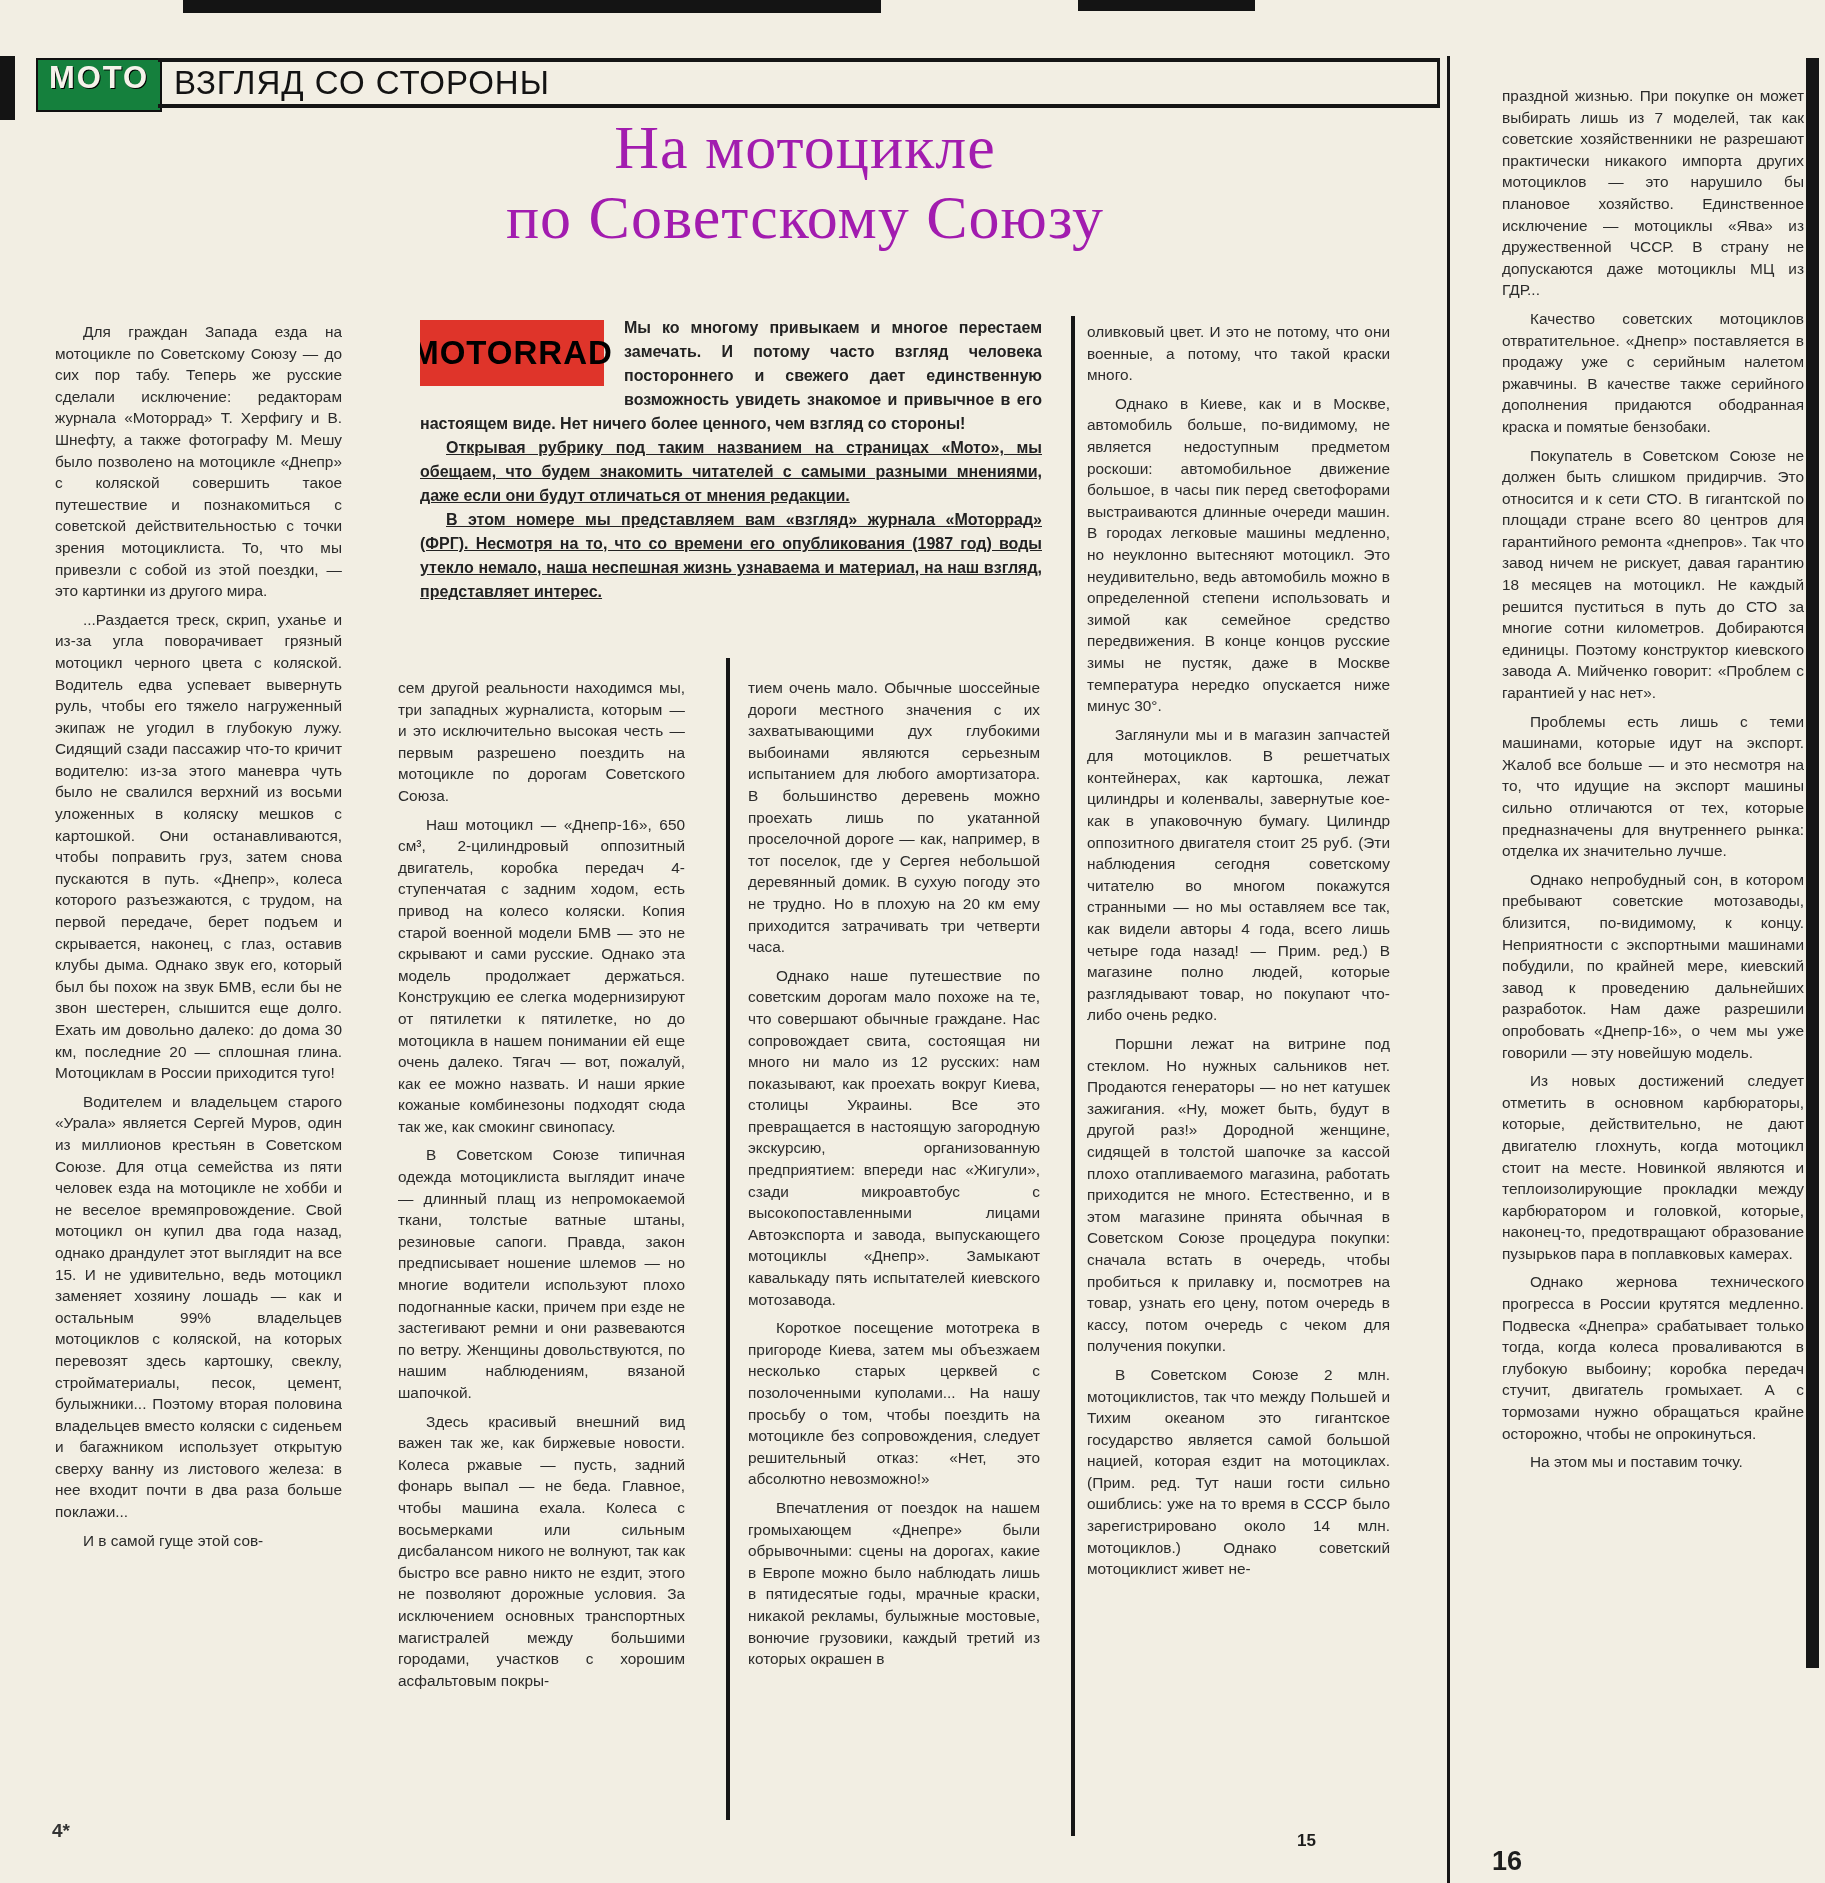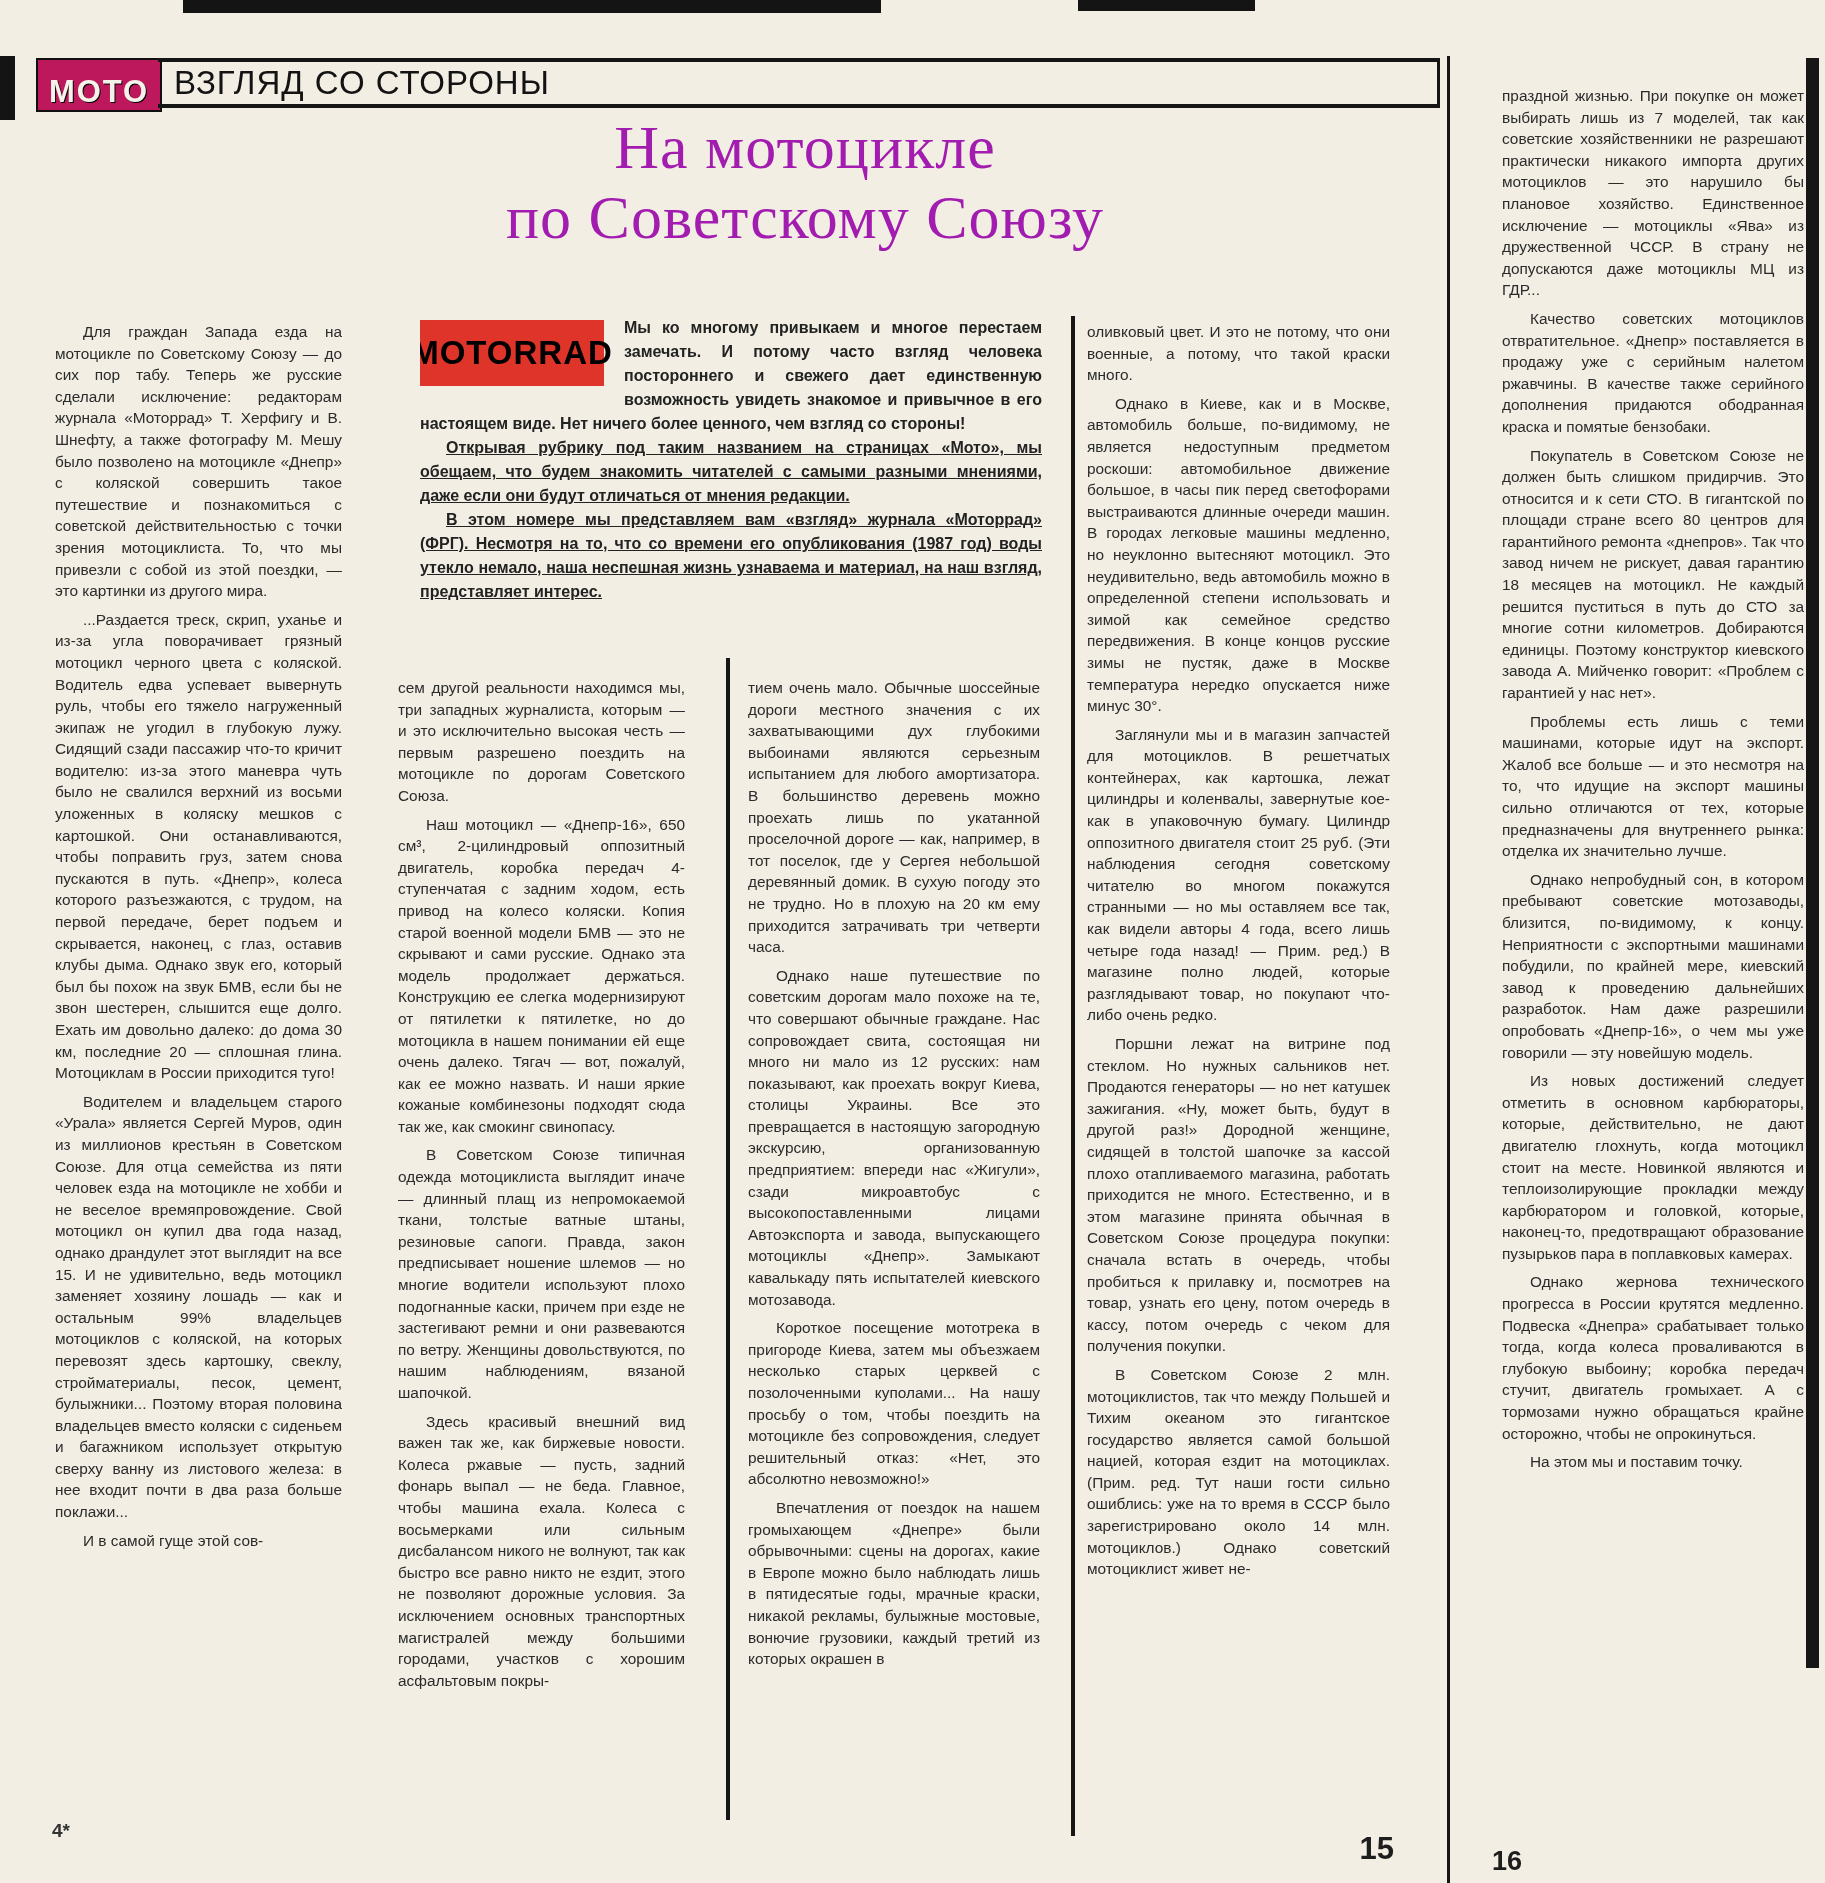--- a/index.html
+++ b/index.html
@@ -1,21 +1,21 @@
 <!DOCTYPE html>
 <html lang="ru"><head>
 <meta charset="utf-8">
 <style>
   html,body{margin:0;padding:0;}
   body{width:1825px;height:1883px;background:#ffffff;font-family:"Liberation Sans","DejaVu Sans",sans-serif;}
   .page{position:relative;width:1825px;height:1883px;background:#f2eee3;overflow:hidden;}
   .strip{position:absolute;background:#141414;}
 
   
-  .logo-box{position:absolute;left:36px;top:58px;width:122px;height:50px;background:#be185d;display:flex;align-items:flex-end;justify-content:center;border:2px solid #101010;}
+  .logo-box{position:absolute;left:36px;top:58px;width:122px;height:50px;background:#15803d;display:flex;align-items:flex-start;justify-content:center;border:2px solid #101010;}
   .logo-box span{color:#f5f2ea;font-weight:bold;font-size:31px;letter-spacing:2px;text-shadow:1px 1px 0 #000;}
   .rubric-bar{position:absolute;left:158px;top:58px;width:1282px;height:50px;border-top:4px solid #151515;border-bottom:4px solid #151515;border-right:3px solid #151515;box-sizing:border-box;display:flex;align-items:center;}
   .rubric-bar span{font-weight:normal;font-size:33px;letter-spacing:1px;color:#131313;padding-left:16px;}
 
   .title{position:absolute;left:170px;top:112px;width:1270px;text-align:center;font-family:"Liberation Serif","DejaVu Serif",serif;color:#a21caf;}
   .title .tl{font-size:62px;line-height:70px;letter-spacing:1px;}
 
   
   .intro{position:absolute;left:420px;top:316px;width:622px;height:340px;overflow:hidden;font-weight:bold;font-size:16px;line-height:24px;text-align:justify;color:#222;}
   .badge{float:left;width:184px;height:66px;margin:4px 20px 6px 0;display:flex;align-items:center;justify-content:center;}
@@ -37,21 +37,21 @@
 
   
   .vrule{position:absolute;background:#161616;}
   .vrule-a{left:726px;top:658px;width:4px;height:1162px;}
   .vrule-b{left:1071px;top:316px;width:4px;height:1520px;}
   .vrule-c{left:1447px;top:56px;width:3px;height:1827px;}
   .vrule-d{left:1806px;top:58px;width:13px;height:1610px;}
 
   
   .sig{position:absolute;left:52px;top:1820px;font-size:19px;font-weight:bold;color:#333;}
-  .pn15{position:absolute;left:1314px;top:1831px;width:80px;text-align:right;font-size:31px;font-weight:bold;color:#1d1d1d;}
+  .pn15{position:absolute;left:1236px;top:1831px;width:80px;text-align:right;font-size:17px;font-weight:bold;color:#1d1d1d;}
   .pn16{position:absolute;left:1492px;top:1846px;font-size:27px;font-weight:bold;color:#1d1d1d;}
 </style>
 </head>
 <body>
 
 <div class="page">
 
   <div class="strip" style="left:183px;top:0;width:698px;height:13px;"></div>
   <div class="strip" style="left:1078px;top:0;width:177px;height:11px;"></div>
   <div class="strip" style="left:0;top:56px;width:15px;height:64px;"></div>

